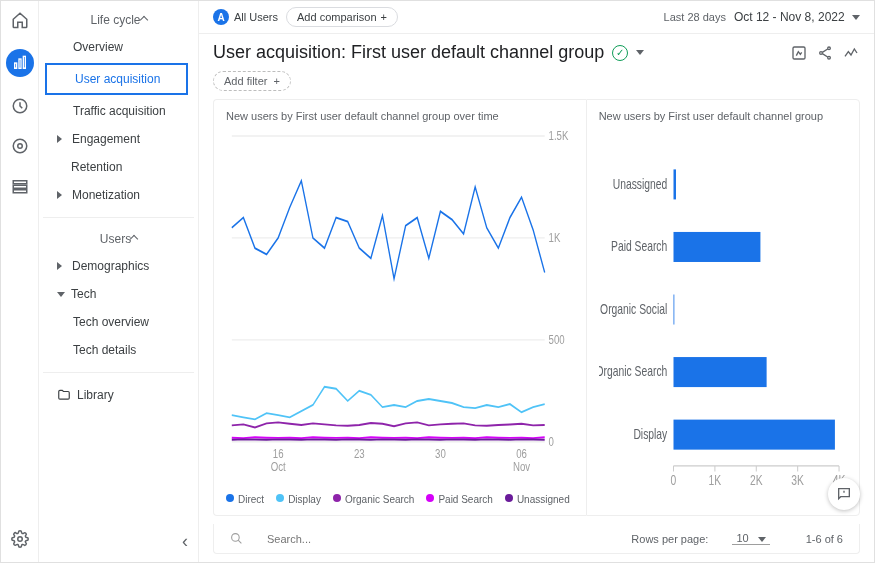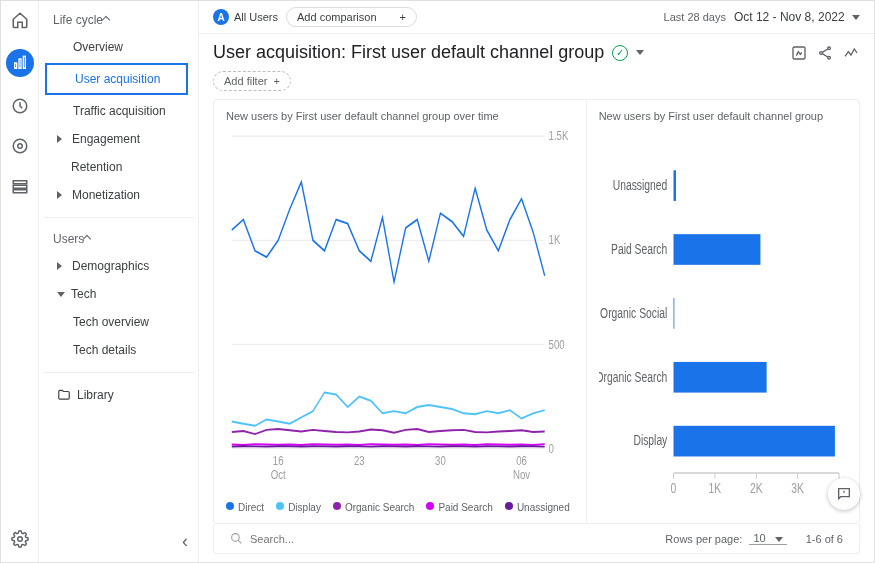--- a/index.html
+++ b/index.html
@@ -3,31 +3,31 @@
 <meta charset="utf-8">
 <style>
 *{box-sizing:border-box;margin:0;padding:0;font-family:Arial,Helvetica,sans-serif}
 body{background:#fff;color:#3c4043;font-size:12px;overflow:hidden}
 .app{display:flex;width:875px;height:563px;border:1px solid #e0e0e0}
 .rail{width:38px;background:#fff;display:flex;flex-direction:column;align-items:center;padding-top:8px;gap:18px;border-right:1px solid #eee}
 .rail .ic{width:22px;height:22px;display:flex;align-items:center;justify-content:center;color:#5f6368;cursor:pointer}
 .rail .ic.active{width:28px;height:28px;border-radius:50%;background:#1a73e8;color:#fff}
 .rail .spacer{flex:1}
 .sidebar{width:160px;background:#fff;border-right:1px solid #eee;padding:6px 4px;font-size:12px;position:relative}
-.section-hdr{display:flex;justify-content:flex-start;align-items:center;padding:6px 10px;color:#5f6368;font-size:12px;cursor:pointer}
+.section-hdr{display:flex;justify-content:center;align-items:center;padding:6px 10px;color:#5f6368;font-size:12px;cursor:pointer}
 .nav-item{display:flex;align-items:center;padding:7px 10px 7px 14px;color:#3c4043;cursor:pointer;border-radius:0 16px 16px 0;gap:6px}
 .nav-item.bold{font-weight:500}
 .nav-item.group{background:#f1f3f4}
 .nav-sub{padding-left:30px;font-size:12px;color:#3c4043;padding-top:7px;padding-bottom:7px;cursor:pointer}
 .nav-sub.selected{color:#1a73e8;border:2px solid #1a73e8;margin:2px 6px 2px 2px;padding-left:28px}
 .hr{height:1px;background:#eee;margin:8px 0}
 .collapse-btn{position:absolute;bottom:10px;right:10px;cursor:pointer;font-size:18px;color:#5f6368}
 .main{flex:1;display:flex;flex-direction:column;background:#fff;overflow:hidden}
 .topbar{display:flex;align-items:center;padding:6px 14px;gap:8px;border-bottom:1px solid #eee}
-.pill{display:inline-flex;align-items:center;gap:23px;border:1px solid #dadce0;border-radius:14px;padding:3px 10px;font-size:11px;cursor:pointer}
+.pill{display:inline-flex;align-items:center;gap:4px;border:1px solid #dadce0;border-radius:14px;padding:3px 10px;font-size:11px;cursor:pointer}
 .user-chip{display:inline-flex;align-items:center;gap:5px;font-size:11px}
 .user-chip .dot{width:16px;height:16px;border-radius:50%;background:#1a73e8;color:#fff;display:flex;align-items:center;justify-content:center;font-size:10px;font-weight:bold}
 .topbar .grow{flex:1}
 .topbar .range{font-size:11px;color:#5f6368}
 .title-row{display:flex;align-items:center;padding:8px 14px;gap:8px}
 .title-row h1{font-size:18px;font-weight:400;color:#202124}
 .title-row .check{width:16px;height:16px;border:1.5px solid #0f9d58;border-radius:50%;display:flex;align-items:center;justify-content:center;color:#0f9d58;font-size:10px}
 .title-row .grow{flex:1}
 .title-row .ic{color:#5f6368;cursor:pointer;width:18px;height:18px;display:flex;align-items:center;justify-content:center}
 .filter-row{padding:0 14px 8px}
@@ -35,21 +35,21 @@
 .charts{display:flex;gap:0;padding:0 14px;flex:1;min-height:0}
 .card{border:1px solid #eee;border-radius:4px;padding:10px 12px;display:flex;flex-direction:column}
 .card.left{flex:1.4;border-right:none;border-radius:4px 0 0 4px}
 .card.right{flex:1;border-radius:0 4px 4px 0}
 .card-title{font-size:11px;color:#5f6368;margin-bottom:6px}
 .plot{flex:1;position:relative}
 svg{display:block}
 .legend{display:flex;gap:12px;flex-wrap:wrap;font-size:10px;color:#5f6368;padding-top:4px}
 .legend .item{display:flex;align-items:flex-start;gap:4px}
 .legend .sw{width:8px;height:8px;border-radius:50%}
-.footer{display:flex;align-items:center;padding:8px 16px;border:1px solid #eee;border-top:none;border-radius:0 0 4px 4px;margin:0 14px 8px;font-size:11px;color:#5f6368;gap:7px}
+.footer{display:flex;align-items:center;padding:8px 16px;border:1px solid #eee;border-top:none;border-radius:0 0 4px 4px;margin:8px 14px 8px;font-size:11px;color:#5f6368;gap:24px}
 .footer .grow{flex:1}
 .footer .search-ic{color:#9e9e9e}
 .fab{position:absolute;right:14px;bottom:52px;width:32px;height:32px;border-radius:50%;background:#fff;box-shadow:0 1px 4px rgba(0,0,0,.25);display:flex;align-items:center;justify-content:center;cursor:pointer}
 .tri{display:inline-block;width:0;height:0;border-left:4px solid transparent;border-right:4px solid transparent;border-top:5px solid #5f6368;vertical-align:middle}
 .tri.r{border-top:none;border-left:5px solid #5f6368;border-bottom:4px solid transparent;border-top:4px solid transparent}
 .caret{border-style:solid;border-width:1.5px 1.5px 0 0;display:inline-block;width:6px;height:6px;transform:rotate(-45deg);color:#5f6368}
 .bar-label{font-size:10px;fill:#5f6368}
 .axis-label{font-size:10px;fill:#9e9e9e}
 input.srch{border:none;outline:none;font-size:11px;color:#5f6368;width:120px}
 </style>

